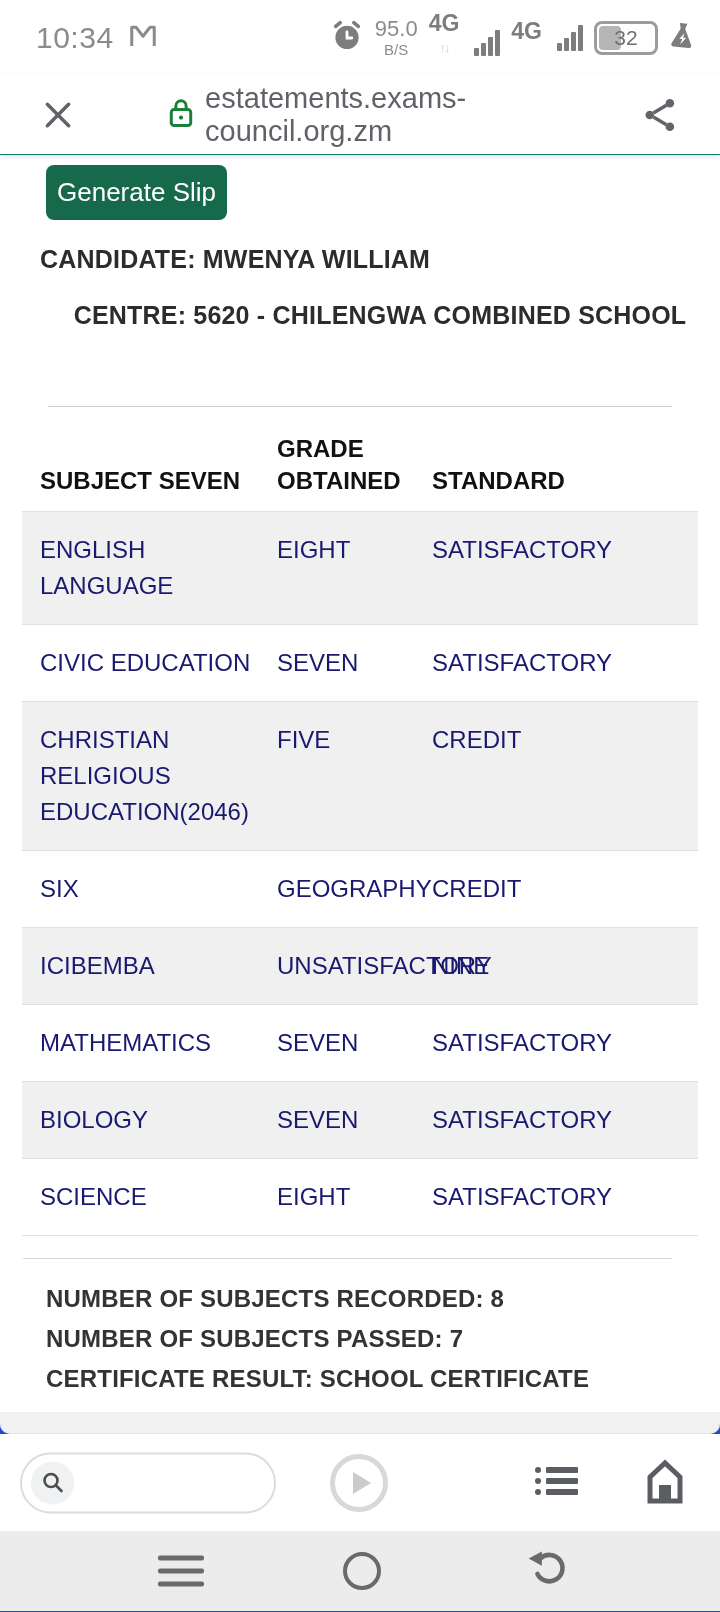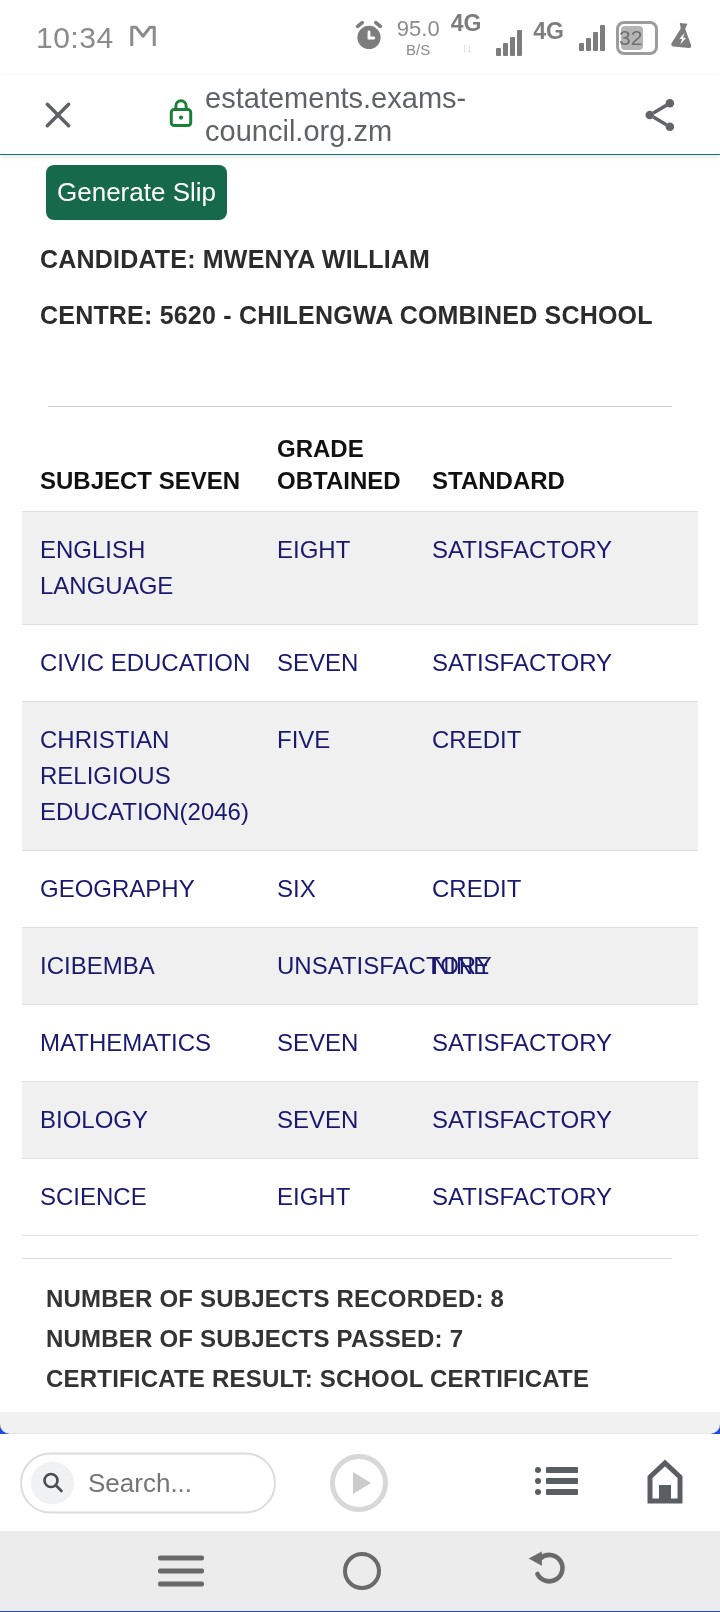--- a/index.html
+++ b/index.html
@@ -16,39 +16,39 @@
   .speed { display:flex; flex-direction:column; align-items:center; line-height:1; color:#8b8b8b; }
   .speed .v { font-size:22px; }
   .speed .u { font-size:15px; margin-top:2px; }
   .simgrp { display:flex; align-items:flex-end; gap:15px; }
   .simlabel { font-size:23px; color:#7d7d7d; font-weight:bold; line-height:1; position:relative; top:-8px; }
   .arrows { font-size:13px; color:#cfcfcf; line-height:1; position:relative; top:-2px; letter-spacing:-2px; }
   .bars { display:flex; align-items:flex-end; gap:2px; height:26px; }
   .bars i { display:block; width:5px; background:#7d7d7d; border-radius:1px; }
   .bars i:nth-child(1){height:8px;} .bars i:nth-child(2){height:13px;}
   .bars i:nth-child(3){height:19px;} .bars i:nth-child(4){height:26px;}
-  .battery { position:relative; width:42px; height:34px; border:3px solid #9c9c9c; border-radius:8px; display:flex; align-items:center; justify-content:flex-start; background:#fff; }
+  .battery { position:relative; width:64px; height:34px; border:3px solid #9c9c9c; border-radius:8px; display:flex; align-items:center; justify-content:center; background:#fff; }
   .battery .fill { position:absolute; left:2px; top:2px; bottom:2px; width:22px; background:#b5b5b5; border-radius:4px; }
   .battery .pct { position:relative; font-size:21px; color:#6f6f6f; }
   .bat-nub { width:5px; height:14px; background:#9c9c9c; border-radius:0 3px 3px 0; margin-left:-8px; }
 
   
   .browser-bar { height:80px; display:flex; align-items:center; background:#fff;
                  border-bottom:1px solid #0f766e; box-shadow:0 2px 5px rgba(0,0,0,.10); position:relative; z-index:2; }
   .bb-close { margin-left:40px; width:36px; height:36px; display:flex; align-items:center; justify-content:center; }
   .bb-center { display:flex; align-items:center; gap:10px; margin-left:92px; }
   .bb-url { font-size:29px; color:#5f6368; }
   .bb-share { margin-left:auto; margin-right:40px; width:40px; height:40px; display:flex; align-items:center; justify-content:center; }
 
   
   .content { height:1257px; background:#fff; overflow:hidden; }
   .gen-btn { display:inline-block; margin:10px 0 0 46px; padding:12px 11px; background:#17694b; color:#fff;
              font-size:26px; border:none; border-radius:8px; font-family:inherit; }
   .cand-line { margin:25px 0 0 40px; font-size:25px; font-weight:bold; color:#2c2c2c; letter-spacing:.2px; }
-  .centre-line { margin:27px 0 0 40px; font-size:25px; font-weight:bold; color:#2c2c2c; letter-spacing:.2px; }
+  .centre-line { margin:27px 0 0 40px; font-size:25px; font-weight:bold; color:#2c2c2c; letter-spacing:.2px;text-align:center; }
   .hr1 { margin:76px 48px 0 48px; border:none; border-top:1px solid #cdcdcd; }
   .hr2 { margin:22px 48px 0 23px; border:none; border-top:1px solid #d8d8d8; }
 
   .tbl { margin-top:26px; }
   .thead, .trow { display:grid; grid-template-columns:225px 143px 1fr; column-gap:12px;
                   margin-left:22px; width:676px; padding-left:18px; }
   .thead { align-items:end; padding-bottom:14px; font-weight:bold; color:#111; font-size:24px; line-height:32px; }
   .trow { padding-top:20px; padding-bottom:20px; font-size:24px; line-height:36px; color:#191970;
           border-bottom:1px solid #e0e0e0; }
   .trow.alt { background:#f0f0f0; }
@@ -205,22 +205,22 @@
           <span>SATISFACTORY</span>
         </div>
 
         <div class="trow alt">
           <span>CHRISTIAN RELIGIOUS EDUCATION(2046)</span>
           <span>FIVE</span>
           <span>CREDIT</span>
         </div>
 
         <div class="trow">
+          <span>SIX</span>
           <span>GEOGRAPHY</span>
-          <span>SIX</span>
           <span>CREDIT</span>
         </div>
 
         <div class="trow alt">
           <span>ICIBEMBA</span>
           <span>UNSATISFACTORY</span>
           <span>NINE</span>
         </div>
 
         <div class="trow">
@@ -255,21 +255,20 @@
 
   <div class="page-edge"></div>
   <div class="toolbar">
     <div class="search-pill">
       <span class="mag-circle">
         <svg width="24" height="24" viewBox="0 0 24 24" fill="none" stroke="#4d4d4d" stroke-width="2.6" stroke-linecap="round">
           <circle cx="10" cy="10" r="6.5"></circle>
             <line x1="15" y1="15" x2="20.5" y2="20.5"></line>
         </svg>
       </span>
-      <input class="search-input" type="text" placeholder="Search..." style="">
     </div>
     <div class="play-btn">
       <span class="play-tri"></span>
     </div>
     <span class="list-btn">
       <svg width="46" height="40" viewBox="0 0 46 40">
         <g fill="#5a5e62">
           <circle cx="4" cy="9" r="3"></circle>
             <circle cx="4" cy="20" r="3"></circle>
             <circle cx="4" cy="31" r="3"></circle>

